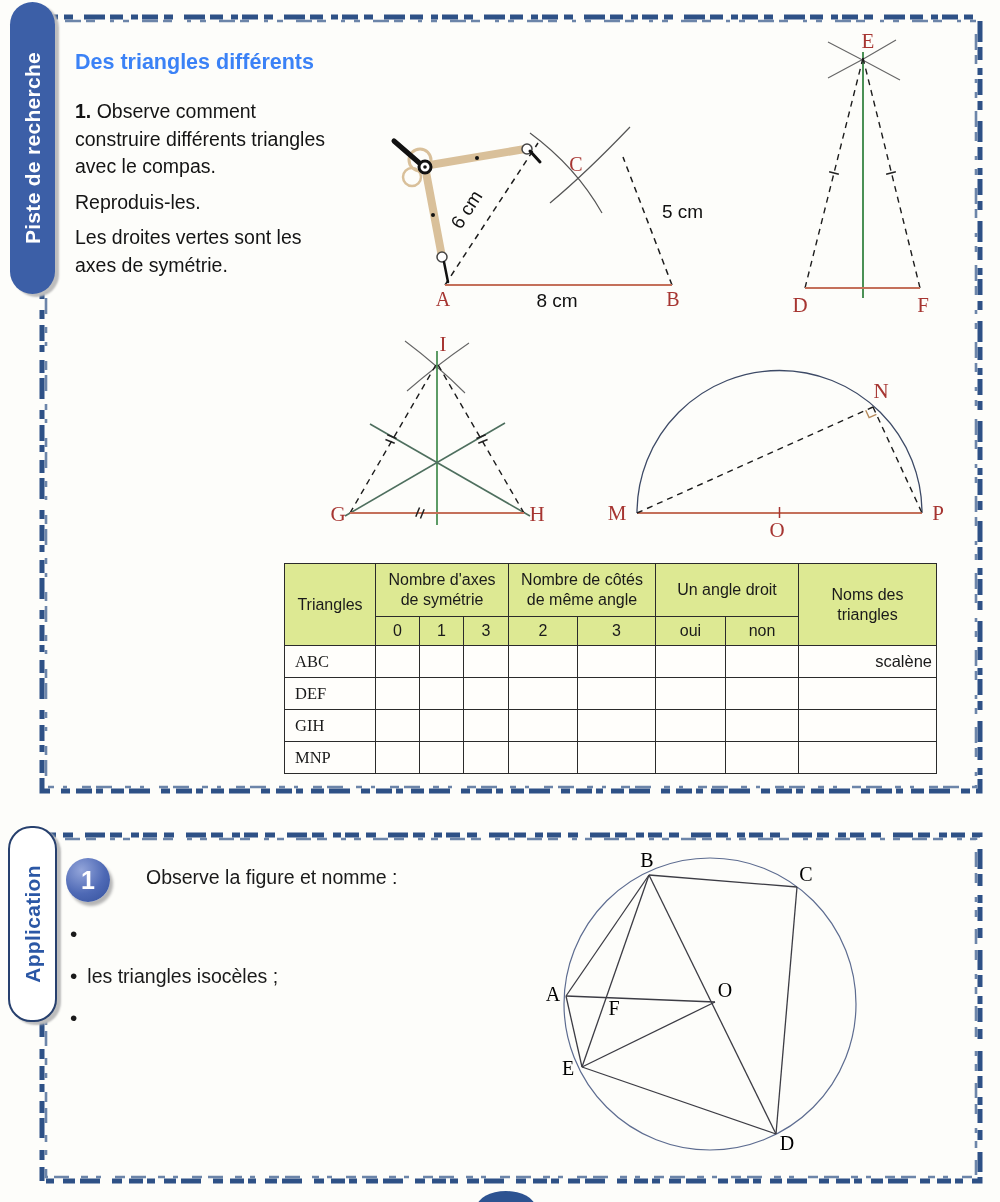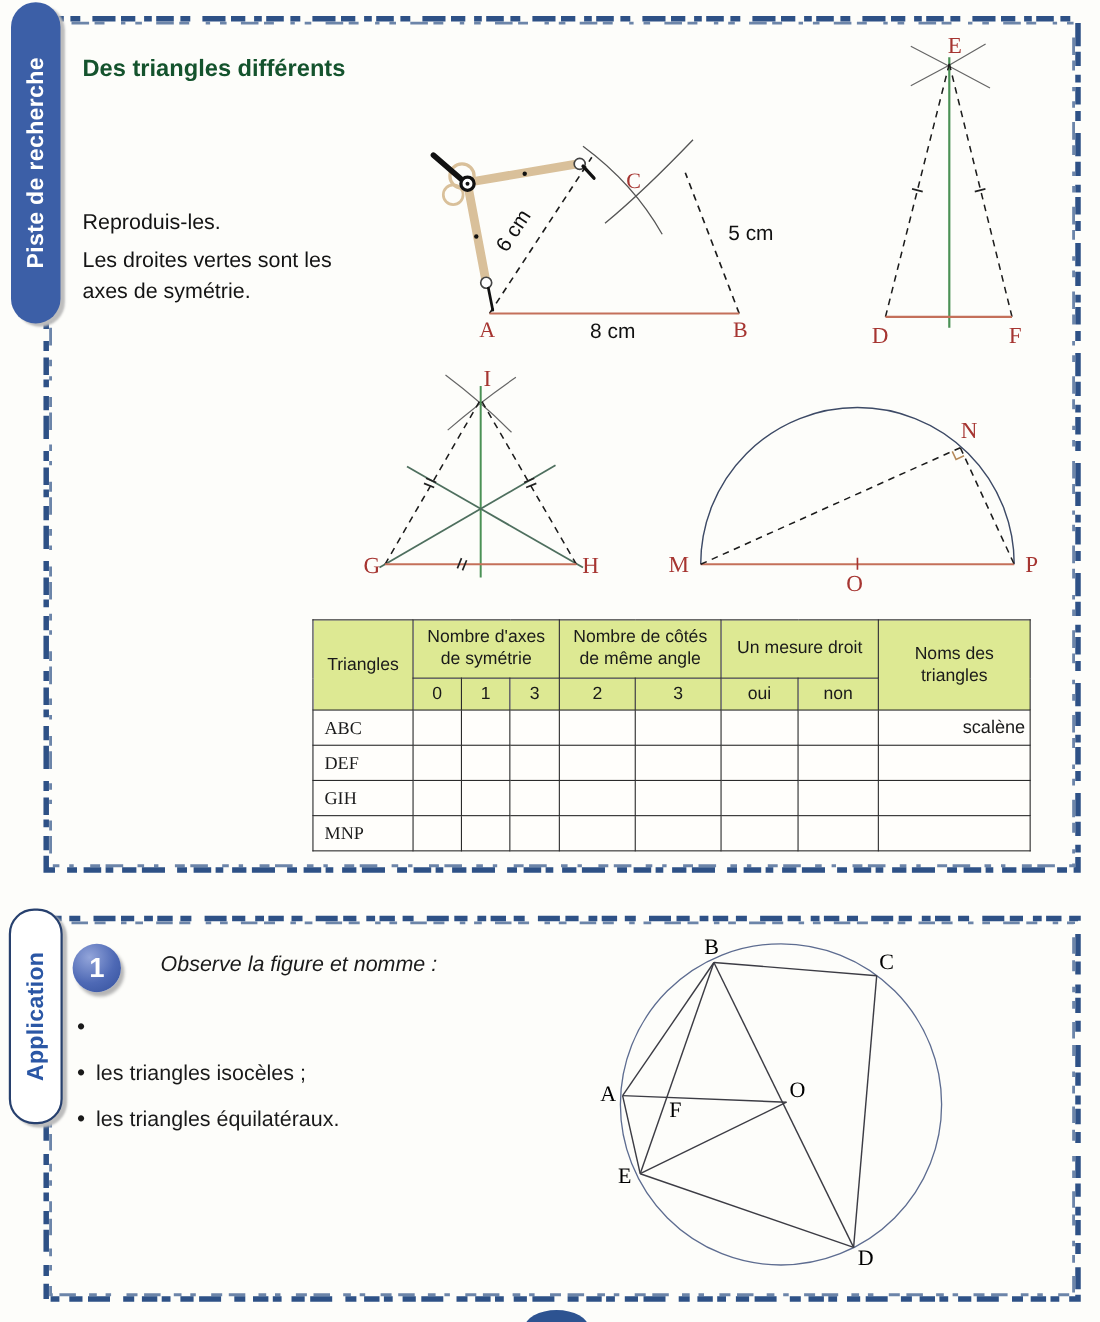--- a/index.html
+++ b/index.html
@@ -16,40 +16,40 @@
   .vtab{position:absolute;border-radius:23px;}
   .vtab .vtext{position:absolute;left:50%;top:50%;transform:translate(-50%,-50%) rotate(-90deg);
                white-space:nowrap;font-weight:bold;font-size:21px;letter-spacing:.3px;}
   .tab-research{left:10px;top:2px;width:45px;height:292px;background:#3c5fa7;
                 box-shadow:4px 3px 2px #bdbdbd;}
   .tab-research .vtext{color:#ffffff;}
   .tab-application{left:8px;top:826px;width:45px;height:192px;background:#ffffff;
                    border:2.5px solid #27406e;box-shadow:4px 3px 2px #bdbdbd;}
   .tab-application .vtext{color:#2b57a5;}
 
-  .title{left:75px;top:50px;font-size:21.5px;font-weight:bold;color:#14532d;}
+  .title{left:75px;top:50px;font-size:21.5px;font-weight:bold;color:#3b82f6;}
   .para{left:75px;font-size:19.5px;line-height:1.42;color:#141414;}
   .b{font-weight:bold;}
 
   
   table.grid{position:absolute;left:284px;top:563px;border-collapse:collapse;table-layout:fixed;}
   table.grid th,table.grid td{border:1.6px solid #2b2b2b;padding:0 4px;font-size:16px;
       text-align:center;vertical-align:middle;overflow:hidden;}
   table.grid th{background:#dde993;font-weight:normal;line-height:1.25;}
   table.grid .rowname{font-family:"Liberation Serif",serif;text-align:left;padding-left:10px;font-size:16.5px;}
   table.grid td{height:31px;background:#fffefb;}
   table.grid .nom{font-size:16.5px;text-align:right;}
   table.grid tr.hrow1 th{height:52px;}
   table.grid tr.hrow2 th{height:28px;}
 
   .badge{left:66px;top:858px;width:44px;height:44px;border-radius:50%;
          background:radial-gradient(circle at 35% 28%, #93a5da, #4e69b5 55%, #33509b);
          color:#fff;font-size:25px;font-weight:bold;text-align:center;line-height:44px;
          box-shadow:3px 4px 3px #b5b5b5;}
-  .prompt{left:146px;top:866px;font-size:19.5px;font-style:italic;}
+  .prompt{left:146px;top:866px;font-size:19.5px;}
   .bullet-row{left:70px;font-size:19.5px;display:flex;gap:10px;align-items:baseline;}
   .bullet-glyph{font-size:21px;}
   .page-bubble{left:477px;top:1191px;width:58px;height:32px;background:#2d5391;border-radius:50%;}
 </style>
 </head>
 <body>
 
 <div class="page">
 
   <svg class="border-svg" style="left:38px;top:12px;" width="947" height="785">
@@ -64,20 +64,23 @@
 
   <div class="vtab tab-research">
     <div class="vtext">Piste de recherche</div>
   </div>
   <div class="vtab tab-application">
     <div class="vtext">Application</div>
   </div>
 
   <div class="abs title">Des triangles différents</div>
 
+  <div class="abs para" style="top:98px;width:262px;">
+    <span class="b">1.</span><span> Observe comment construire différents triangles avec le compas.</span>
+  </div>
   <div class="abs para" style="top:224px;width:248px;">Les droites vertes sont les axes de symétrie.</div>
   <div class="abs para" style="top:189px;width:262px;">Reproduis-les.</div>
 
   <svg class="abs" style="left:378px;top:103px;" width="352" height="215">
 
     <line x1="67" y1="182" x2="160" y2="40" stroke="#1c1c1c" stroke-width="1.5" stroke-dasharray="6 5"></line>
     <line x1="294" y1="182" x2="245" y2="54" stroke="#1c1c1c" stroke-width="1.5" stroke-dasharray="6 5"></line>
 
     <path d="M 152,30 Q 198,64 224,110" fill="none" stroke="#555" stroke-width="1.2"></path>
     <path d="M 252,24 Q 208,70 172,100" fill="none" stroke="#555" stroke-width="1.2"></path>
@@ -172,21 +175,21 @@
         <col style="width:78px">
         <col style="width:70px">
         <col style="width:73px">
       <col style="width:138px">
     </colgroup>
     <tbody>
         <tr class="hrow1">
       <th rowspan="2">Triangles</th>
       <th colspan="3">Nombre d'axes de symétrie</th>
       <th colspan="2">Nombre de côtés de même angle</th>
-      <th colspan="2">Un mesure droit</th>
+      <th colspan="2">Un angle droit</th>
       <th rowspan="2">Noms des triangles</th>
     </tr>
     <tr class="hrow2">
       <th>0</th>
       <th>1</th>
       <th>3</th>
       <th>2</th>
       <th>3</th>
       <th>oui</th>
       <th>non</th>
@@ -243,21 +246,20 @@
 
   <div class="abs bullet-row" style="top:922px;">
     <span class="bullet-glyph">•</span>
   </div>
   <div class="abs bullet-row" style="top:964px;">
     <span class="bullet-glyph">•</span>
     <span>les triangles isocèles ;</span>
   </div>
   <div class="abs bullet-row" style="top:1006px;">
     <span class="bullet-glyph">•</span>
-    <span>les triangles équilatéraux.</span>
   </div>
 
   <svg class="abs" style="left:540px;top:843px;" width="340" height="322">
     <circle cx="170" cy="161" r="146" fill="none" stroke="#5d6c90" stroke-width="1.2"></circle>
     <g stroke="#3c3c44" stroke-width="1.3">
       <line x1="26" y1="153" x2="109" y2="32"></line>
       <line x1="26" y1="153" x2="42" y2="224"></line>
       <line x1="26" y1="153" x2="175" y2="159"></line>
       <line x1="109" y1="32" x2="257" y2="44"></line>
       <line x1="109" y1="32" x2="42" y2="224"></line>

